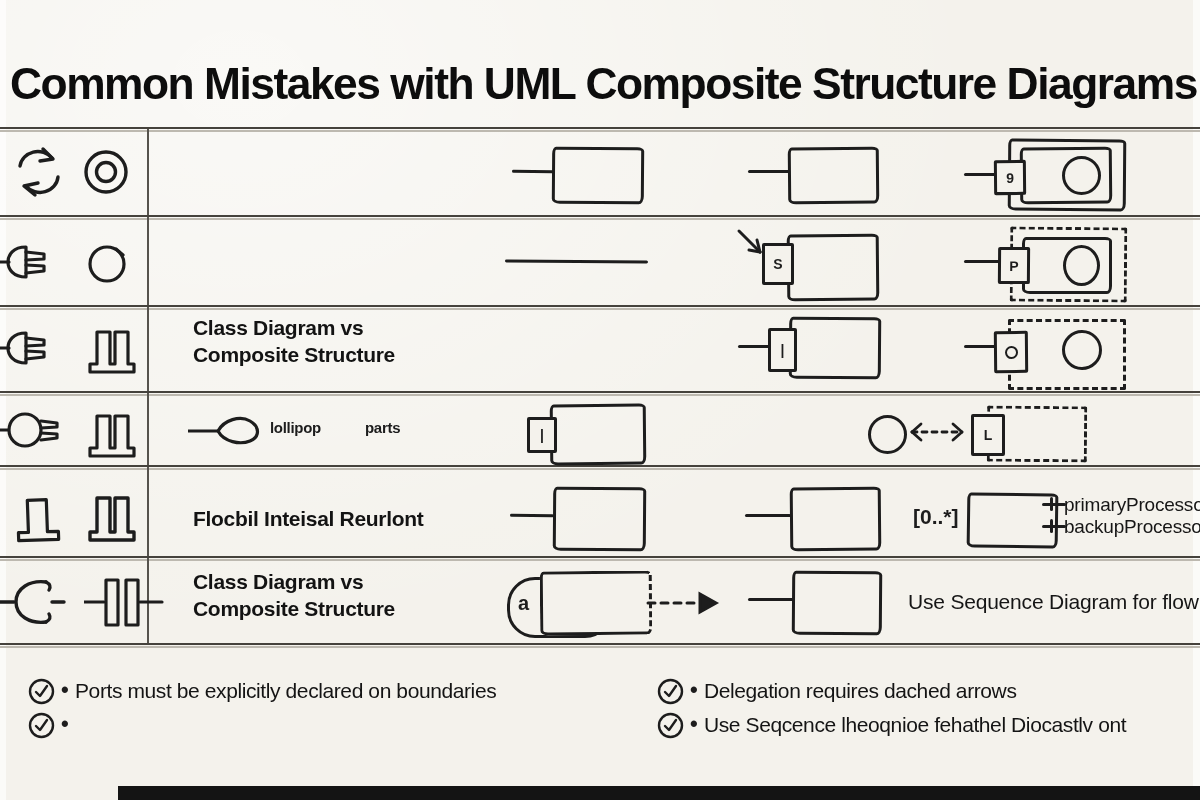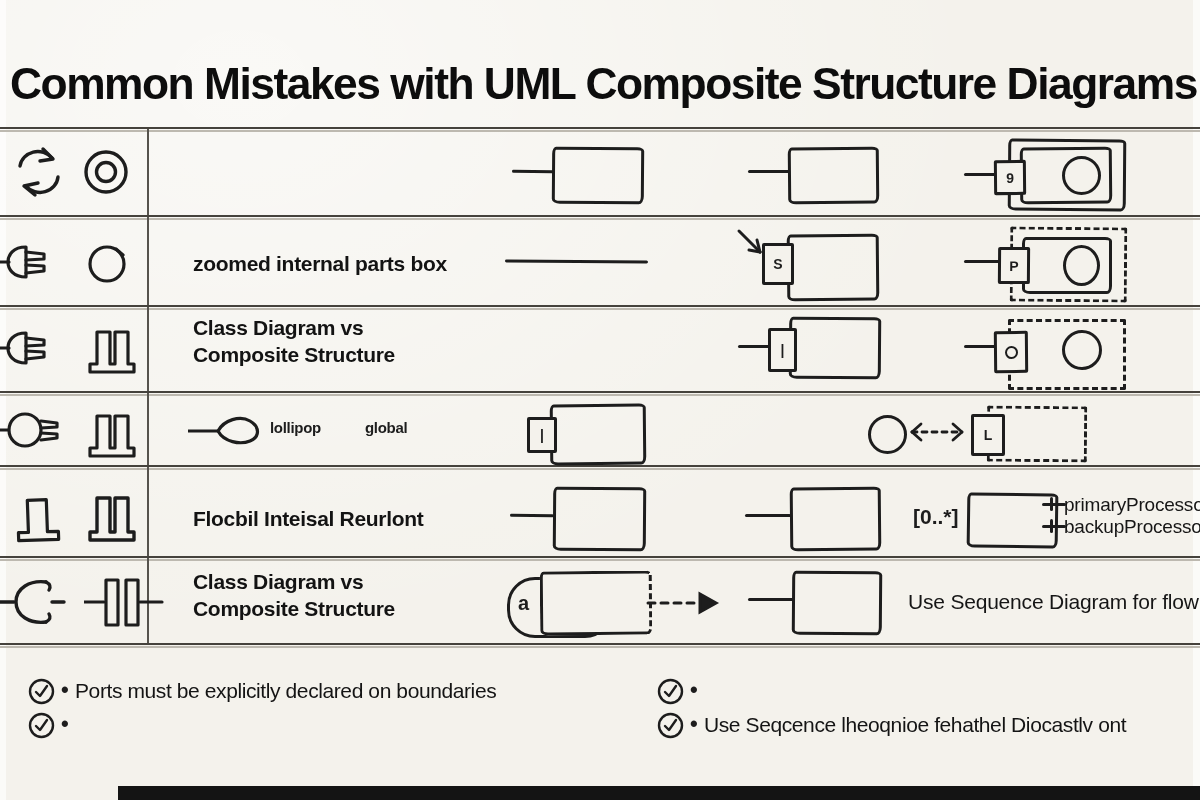--- a/index.html
+++ b/index.html
@@ -110,21 +110,20 @@
       <path d="M26 16 L44 18 L44 23 L26 24"></path>
       <path d="M26 29 L44 30 L44 35 L26 37"></path>
     </svg>
   </div>
   <div class="icon" style="left:86px;top:242px">
     <svg width="44" height="44" viewBox="0 0 44 44" fill="none" stroke="#1d1d1d" stroke-width="3.2" stroke-linecap="round">
       <circle cx="21" cy="22" r="17"></circle>
       <path d="M30 7 L37 13"></path>
     </svg>
   </div>
-  <div class="rowlabel" style="top:250px">zoomed internal parts box</div>
 
   <div class="hline r1" style="left:505px;top:260px;width:143px"></div>
 
   <div class="icon" style="left:736px;top:228px">
     <svg width="32" height="32" viewBox="0 0 32 32" fill="none" stroke="#1d1d1d" stroke-width="3" stroke-linecap="round" stroke-linejoin="round">
       <path d="M3 3 L24 24"></path>
       <path d="M24 24 L13 22"></path>
       <path d="M24 24 L21 12"></path>
     </svg>
   </div>
@@ -186,21 +185,21 @@
     </svg>
   </div>
 
   <div class="icon" style="left:188px;top:412px">
     <svg width="82" height="38" viewBox="0 0 82 38" fill="none" stroke="#1d1d1d" stroke-width="3.2" stroke-linecap="round" stroke-linejoin="round">
       <path d="M0 19 H30"></path>
       <path d="M30 19 C36 8 52 3 62 9 C72 15 72 25 62 29 C52 33 36 30 30 19 Z"></path>
     </svg>
   </div>
   <div class="word" style="left:270px;top:419px">lollipop</div>
-  <div class="word" style="left:365px;top:419px">global</div>
+  <div class="word" style="left:365px;top:419px">parts</div>
 
   <div class="port" style="left:527px;top:417px;width:24px;height:30px">
     <span>|</span>
   </div>
   <div class="box r2" style="left:550px;top:404px;width:90px;height:55px"></div>
 
   <div class="circ" style="left:868px;top:415px;width:33px;height:33px"></div>
   <div class="icon" style="left:902px;top:419px">
     <svg width="70" height="26" viewBox="0 0 70 26" fill="none" stroke="#1d1d1d" stroke-width="2.8" stroke-linecap="round" stroke-linejoin="round">
       <path d="M10 13 H60" stroke-dasharray="5 5"></path>
@@ -298,20 +297,21 @@
   </div>
   <div class="bullet-dot" style="left:61px;top:711px">•</div>
 
   <div class="icon" style="left:657px;top:678px">
     <svg width="27" height="27" viewBox="0 0 27 27" fill="none" stroke="#1d1d1d" stroke-width="2.4" stroke-linecap="round" stroke-linejoin="round">
       <circle cx="13.5" cy="13.5" r="11.5"></circle>
         <path d="M8 14 L12 18 L19 8"></path>
     </svg>
   </div>
   <div class="bullet-dot" style="left:690px;top:677px">•</div>
+  <div class="bullet-text" style="left:704px;top:679px">Delegation requires dached arrows</div>
 
   <div class="icon" style="left:657px;top:712px">
     <svg width="27" height="27" viewBox="0 0 27 27" fill="none" stroke="#1d1d1d" stroke-width="2.4" stroke-linecap="round" stroke-linejoin="round">
       <circle cx="13.5" cy="13.5" r="11.5"></circle>
         <path d="M8 14 L12 18 L19 8"></path>
     </svg>
   </div>
   <div class="bullet-dot" style="left:690px;top:711px">•</div>
   <div class="bullet-text" style="left:704px;top:713px">Use Seqcence lheoqnioe fehathel Diocastlv ont</div>
 

